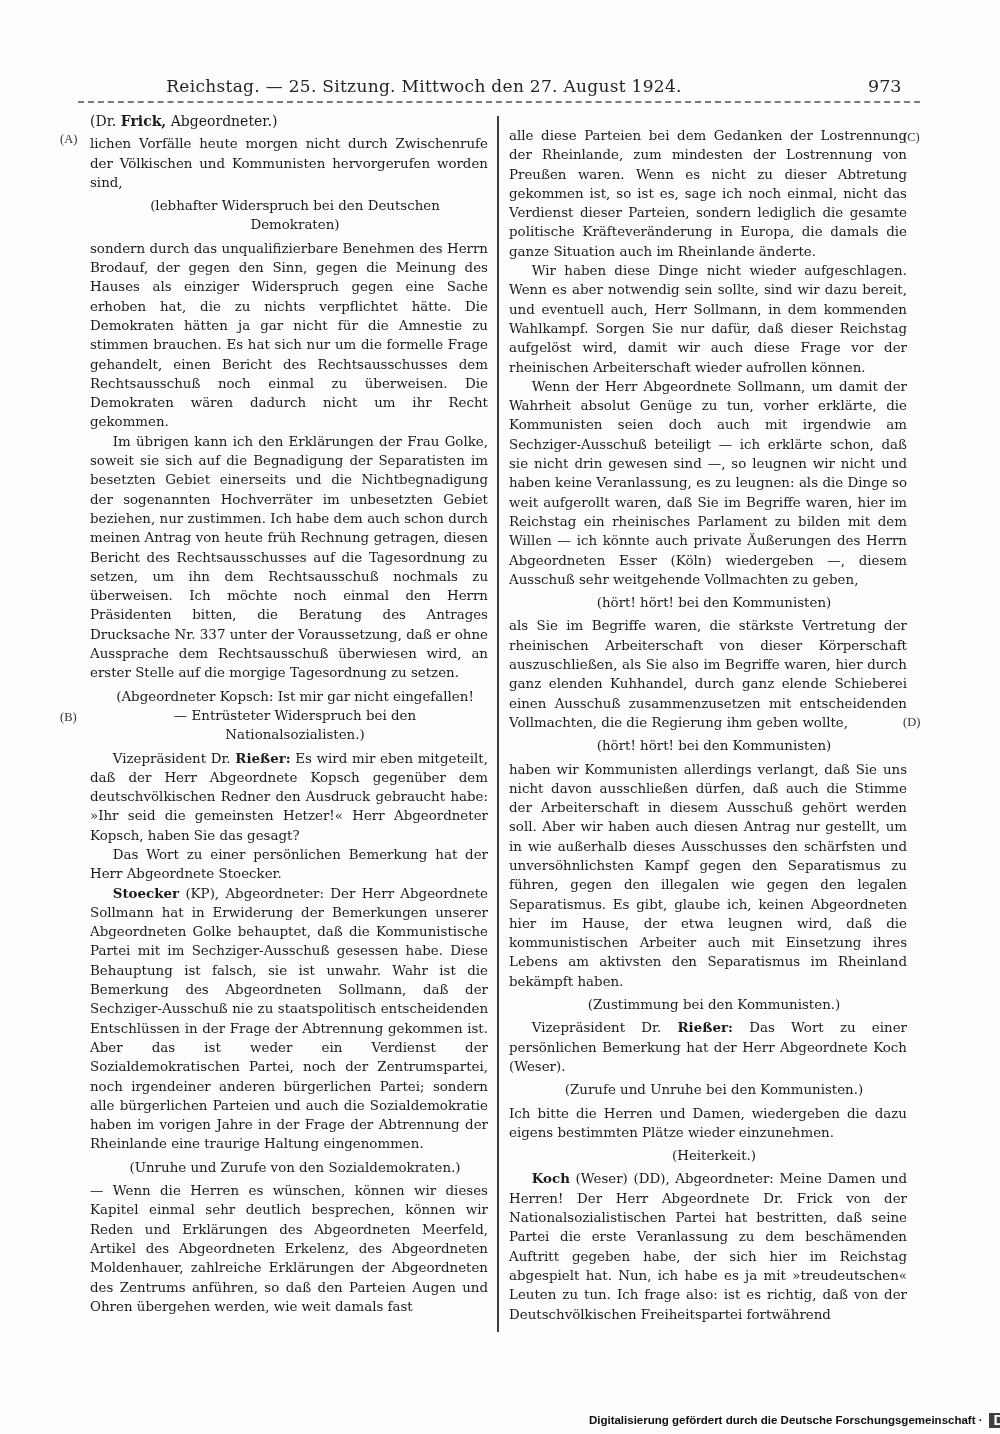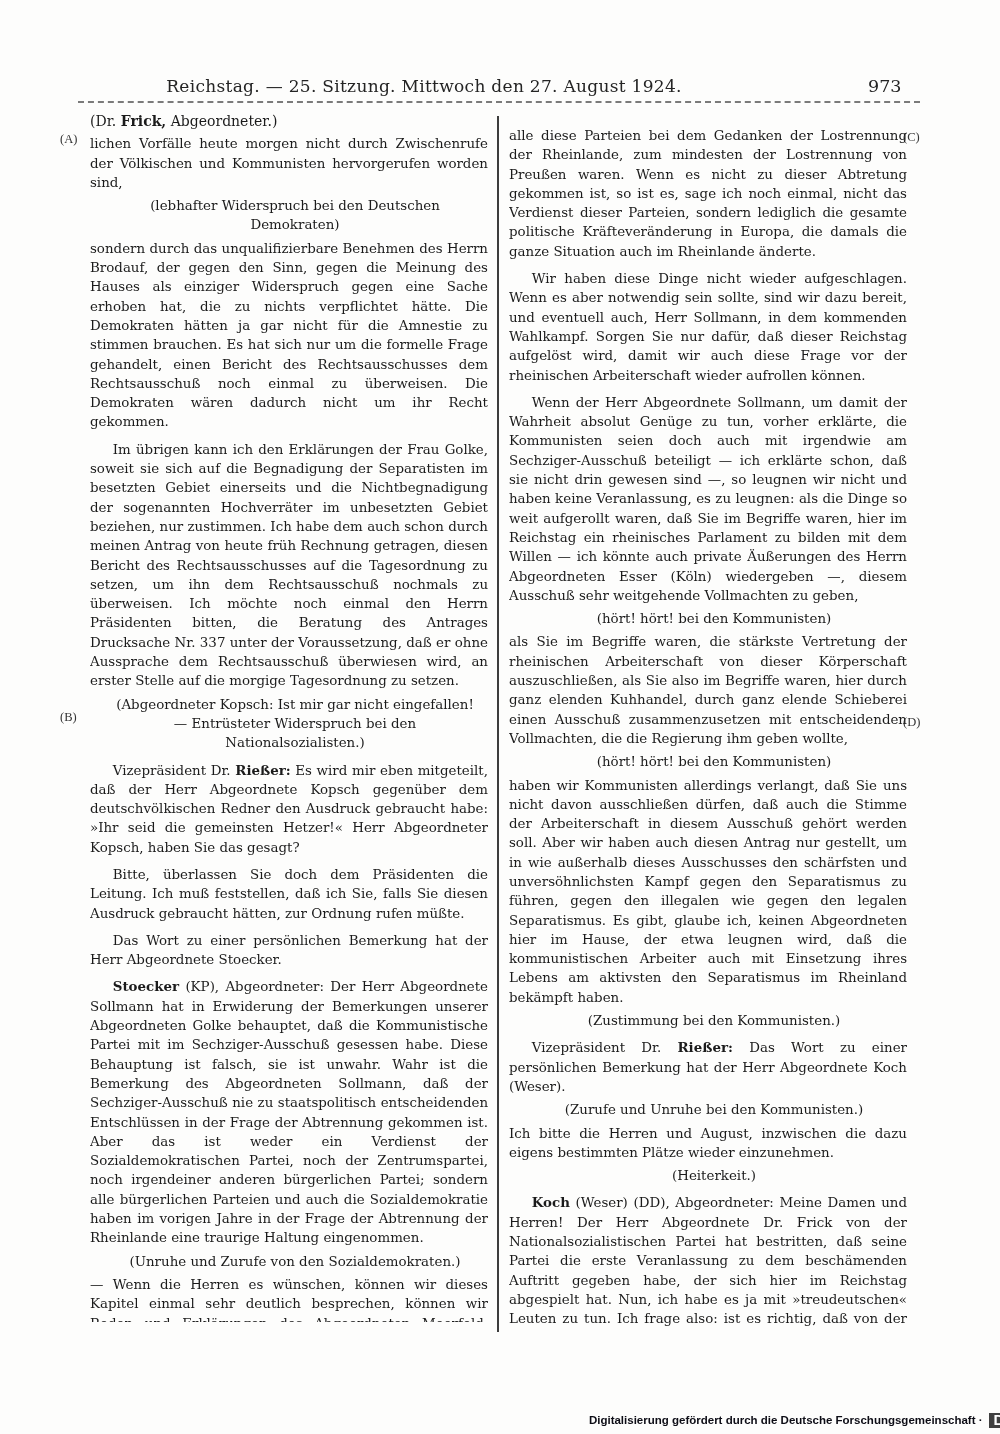--- a/index.html
+++ b/index.html
@@ -47,21 +47,21 @@
   
   .col{
     position:absolute;width:398px;overflow:hidden;
     font-size:13.4px;line-height:19.3px;text-align:justify;
     color:#1b1b1b;
   }
   #col-left{left:90px;top:112px;height:1210px;}
   #col-right{left:509px;top:126px;height:1200px;}
 
   .para{margin:0;}
-  .para.indent{text-indent:1.7em;margin-top:8px;}
+  .para.indent{text-indent:1.7em;}
   .para.noindent{text-indent:0;}
   .para.stage{
     text-align:center;text-indent:0;
     margin:4px 14px 4px 26px;
   }
   .para.headnote{
     text-indent:0;font-size:14px;margin:0 0 3px 0;text-align:left;
   }
   .bold{font-weight:700;}
 
@@ -95,38 +95,37 @@
   <div class="col-divider"></div>
 
   <div class="col" id="col-left">
       <p class="para headnote"><span>(Dr. </span><span class="bold">Frick,</span><span> Abgeordneter.)</span></p>
       <p class="para noindent"><span>lichen Vorfälle heute morgen nicht durch Zwischenrufe der Völkischen und Kommunisten hervorgerufen worden sind,</span></p>
       <p class="para stage"><span>(lebhafter Widerspruch bei den Deutschen Demokraten)</span></p>
       <p class="para noindent"><span>sondern durch das unqualifizierbare Benehmen des Herrn Brodauf, der gegen den Sinn, gegen die Meinung des Hauses als einziger Widerspruch gegen eine Sache erhoben hat, die zu nichts verpflichtet hätte. Die Demokraten hätten ja gar nicht für die Amnestie zu stimmen brauchen. Es hat sich nur um die formelle Frage gehandelt, einen Bericht des Rechtsausschusses dem Rechtsausschuß noch einmal zu überweisen. Die Demokraten wären dadurch nicht um ihr Recht gekommen.</span></p>
       <p class="para indent"><span>Im übrigen kann ich den Erklärungen der Frau Golke, soweit sie sich auf die Begnadigung der Separatisten im besetzten Gebiet einerseits und die Nichtbegnadigung der sogenannten Hochverräter im unbesetzten Gebiet beziehen, nur zustimmen. Ich habe dem auch schon durch meinen Antrag von heute früh Rechnung getragen, diesen Bericht des Rechtsausschusses auf die Tagesordnung zu setzen, um ihn dem Rechtsausschuß nochmals zu überweisen. Ich möchte noch einmal den Herrn Präsidenten bitten, die Beratung des Antrages Drucksache Nr. 337 unter der Voraussetzung, daß er ohne Aussprache dem Rechtsausschuß überwiesen wird, an erster Stelle auf die morgige Tagesordnung zu setzen.</span></p>
       <p class="para stage"><span>(Abgeordneter Kopsch: Ist mir gar nicht eingefallen! — Entrüsteter Widerspruch bei den Nationalsozialisten.)</span></p>
       <p class="para indent"><span>Vizepräsident Dr. </span><span class="bold">Rießer:</span><span> Es wird mir eben mitgeteilt, daß der Herr Abgeordnete Kopsch gegenüber dem deutschvölkischen Redner den Ausdruck gebraucht habe: »Ihr seid die gemeinsten Hetzer!«  Herr Abgeordneter Kopsch, haben Sie das gesagt?</span></p>
-      <p class="para indent"><span>Bitte, überlassen Sie doch dem Präsidenten die Leitung. Ich muß feststellen, daß ich Sie, falls Sie diesen Ausdruck gebraucht hätten, zur Ordnung rufen müßte.</span></p>
       <p class="para indent"><span>Das Wort zu einer persönlichen Bemerkung hat der Herr Abgeordnete Stoecker.</span></p>
       <p class="para indent"><span class="bold">Stoecker</span><span> (KP), Abgeordneter: Der Herr Abgeordnete Sollmann hat in Erwiderung der Bemerkungen unserer Abgeordneten Golke behauptet, daß die Kommunistische Partei mit im Sechziger-Ausschuß gesessen habe. Diese Behauptung ist falsch, sie ist unwahr. Wahr ist die Bemerkung des Abgeordneten Sollmann, daß der Sechziger-Ausschuß nie zu staatspolitisch entscheidenden Entschlüssen in der Frage der Abtrennung gekommen ist. Aber das ist weder ein Verdienst der Sozialdemokratischen Partei, noch der Zentrumspartei, noch irgendeiner anderen bürgerlichen Partei; sondern alle bürgerlichen Parteien und auch die Sozialdemokratie haben im vorigen Jahre in der Frage der Abtrennung der Rheinlande eine traurige Haltung eingenommen.</span></p>
       <p class="para stage"><span>(Unruhe und Zurufe von den Sozialdemokraten.)</span></p>
       <p class="para noindent"><span>— Wenn die Herren es wünschen, können wir dieses Kapitel einmal sehr deutlich besprechen, können wir Reden und Erklärungen des Abgeordneten Meerfeld, Artikel des Abgeordneten Erkelenz, des Abgeordneten Moldenhauer, zahlreiche Erklärungen der Abgeordneten des Zentrums anführen, so daß den Parteien Augen und Ohren übergehen werden, wie weit damals fast</span></p>
     </div>
   <div class="col" id="col-right">
       <p class="para noindent"><span>alle diese Parteien bei dem Gedanken der Lostrennung der Rheinlande, zum mindesten der Lostrennung von Preußen waren.  Wenn es nicht zu dieser Abtretung gekommen ist, so ist es, sage ich noch einmal, nicht das Verdienst dieser Parteien, sondern lediglich die gesamte politische Kräfteveränderung in Europa, die damals die ganze Situation auch im Rheinlande änderte.</span></p>
       <p class="para indent"><span>Wir haben diese Dinge nicht wieder aufgeschlagen. Wenn es aber notwendig sein sollte, sind wir dazu bereit, und eventuell auch, Herr Sollmann, in dem kommenden Wahlkampf.  Sorgen Sie nur dafür, daß dieser Reichstag aufgelöst wird, damit wir auch diese Frage vor der rheinischen Arbeiterschaft wieder aufrollen können.</span></p>
       <p class="para indent"><span>Wenn der Herr Abgeordnete Sollmann, um damit der Wahrheit absolut Genüge zu tun, vorher erklärte, die Kommunisten seien doch auch mit irgendwie am Sechziger-Ausschuß beteiligt — ich erklärte schon, daß sie nicht drin gewesen sind —, so leugnen wir nicht und haben keine Veranlassung, es zu leugnen: als die Dinge so weit aufgerollt waren, daß Sie im Begriffe waren, hier im Reichstag ein rheinisches Parlament zu bilden mit dem Willen — ich könnte auch private Äußerungen des Herrn Abgeordneten Esser (Köln) wiedergeben —, diesem Ausschuß sehr weitgehende Vollmachten zu geben,</span></p>
       <p class="para stage"><span>(hört! hört! bei den Kommunisten)</span></p>
       <p class="para noindent"><span>als Sie im Begriffe waren, die stärkste Vertretung der rheinischen Arbeiterschaft von dieser Körperschaft auszuschließen, als Sie also im Begriffe waren, hier durch ganz elenden Kuhhandel, durch ganz elende Schieberei einen Ausschuß zusammenzusetzen mit entscheidenden Vollmachten, die die Regierung ihm geben wollte,</span></p>
       <p class="para stage"><span>(hört! hört! bei den Kommunisten)</span></p>
       <p class="para noindent"><span>haben wir Kommunisten allerdings verlangt, daß Sie uns nicht davon ausschließen dürfen, daß auch die Stimme der Arbeiterschaft in diesem Ausschuß gehört werden soll. Aber wir haben auch diesen Antrag nur gestellt, um in wie außerhalb dieses Ausschusses den schärfsten und unversöhnlichsten Kampf gegen den Separatismus zu führen, gegen den illegalen wie gegen den legalen Separatismus.  Es gibt, glaube ich, keinen Abgeordneten hier im Hause, der etwa leugnen wird, daß die kommunistischen Arbeiter auch mit Einsetzung ihres Lebens am aktivsten den Separatismus im Rheinland bekämpft haben.</span></p>
       <p class="para stage"><span>(Zustimmung bei den Kommunisten.)</span></p>
       <p class="para indent"><span>Vizepräsident Dr. </span><span class="bold">Rießer:</span><span> Das Wort zu einer persönlichen Bemerkung hat der Herr Abgeordnete Koch (Weser).</span></p>
       <p class="para stage"><span>(Zurufe und Unruhe bei den Kommunisten.)</span></p>
-      <p class="para noindent"><span>Ich bitte die Herren und August, inzwischen die dazu eigens bestimmten Plätze wieder einzunehmen.</span></p>
+      <p class="para noindent"><span>Ich bitte die Herren und Damen, wiedergeben die dazu eigens bestimmten Plätze wieder einzunehmen.</span></p>
       <p class="para stage"><span>(Heiterkeit.)</span></p>
       <p class="para indent"><span class="bold">Koch</span><span> (Weser) (DD), Abgeordneter: Meine Damen und Herren! Der Herr Abgeordnete Dr. Frick von der Nationalsozialistischen Partei hat bestritten, daß seine Partei die erste Veranlassung zu dem beschämenden Auftritt gegeben habe, der sich hier im Reichstag abgespielt hat.  Nun, ich habe es ja mit »treudeutschen« Leuten zu tun.  Ich frage also: ist es richtig, daß von der Deutschvölkischen Freiheitspartei fortwährend</span></p>
     </div>
 
   <div class="footer">
     <span>Digitalisierung gefördert durch die Deutsche Forschungsgemeinschaft ·</span>
     <span class="dfg-logo">DFG</span>
   </div>
 
 </div>

